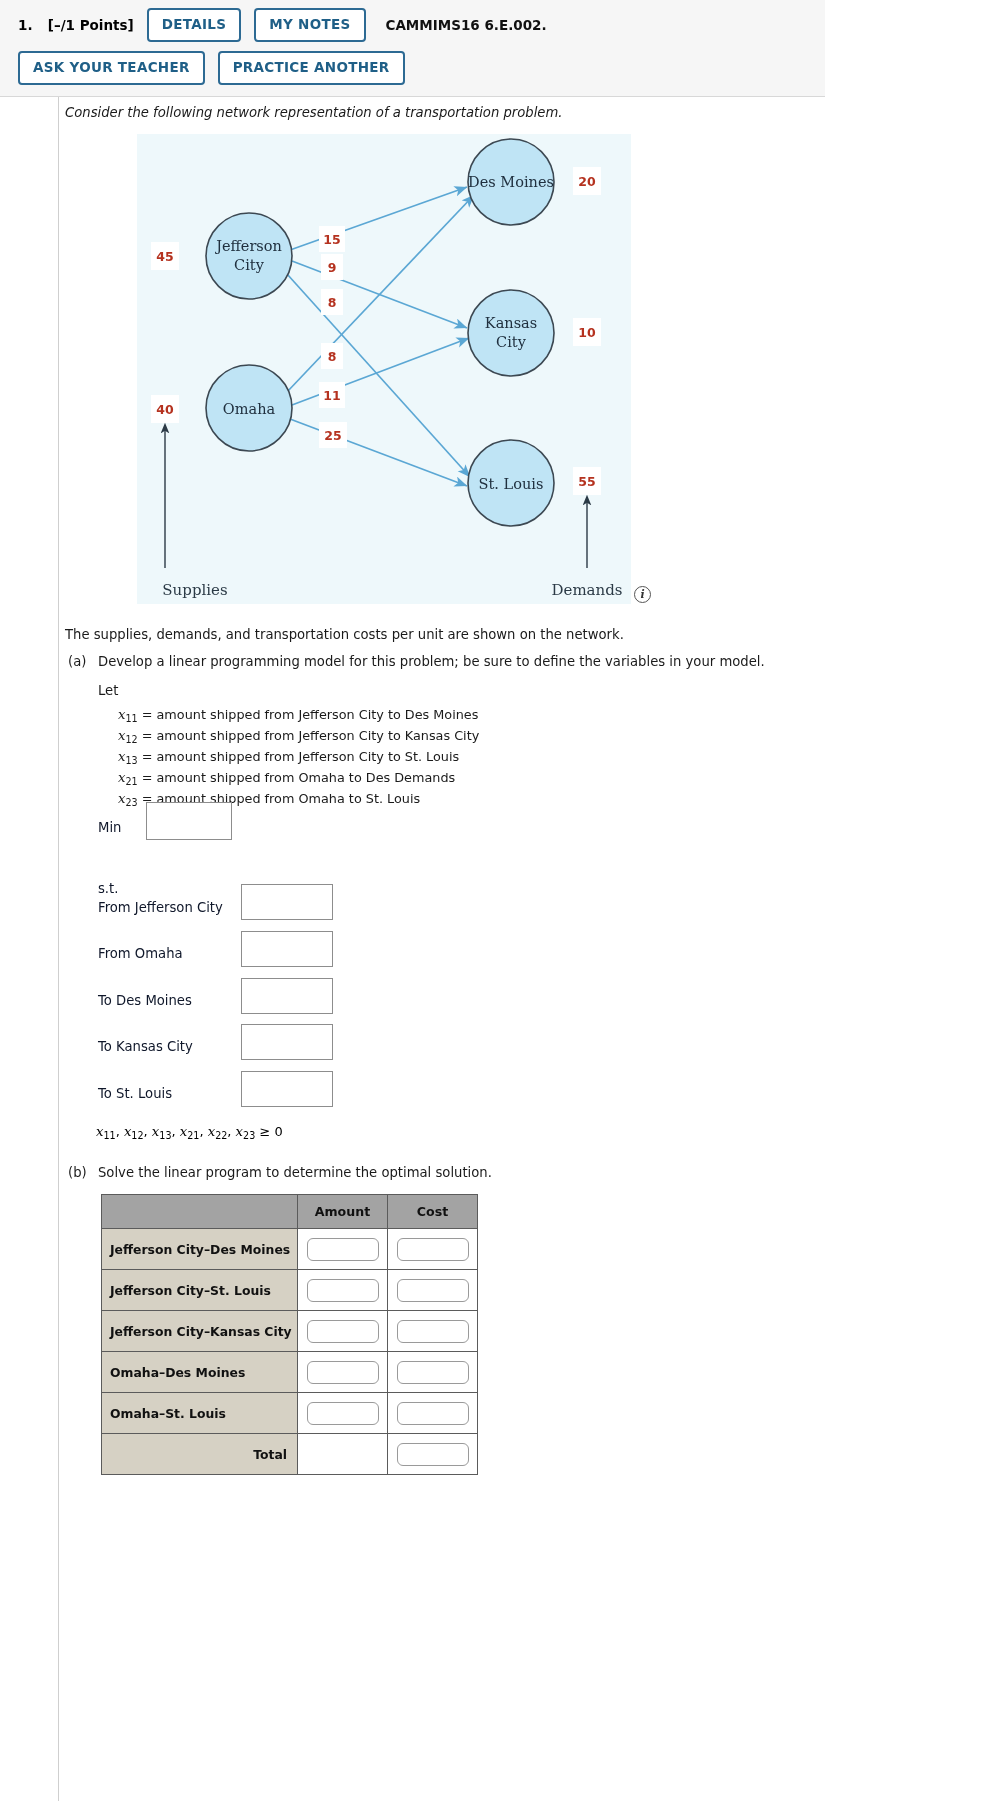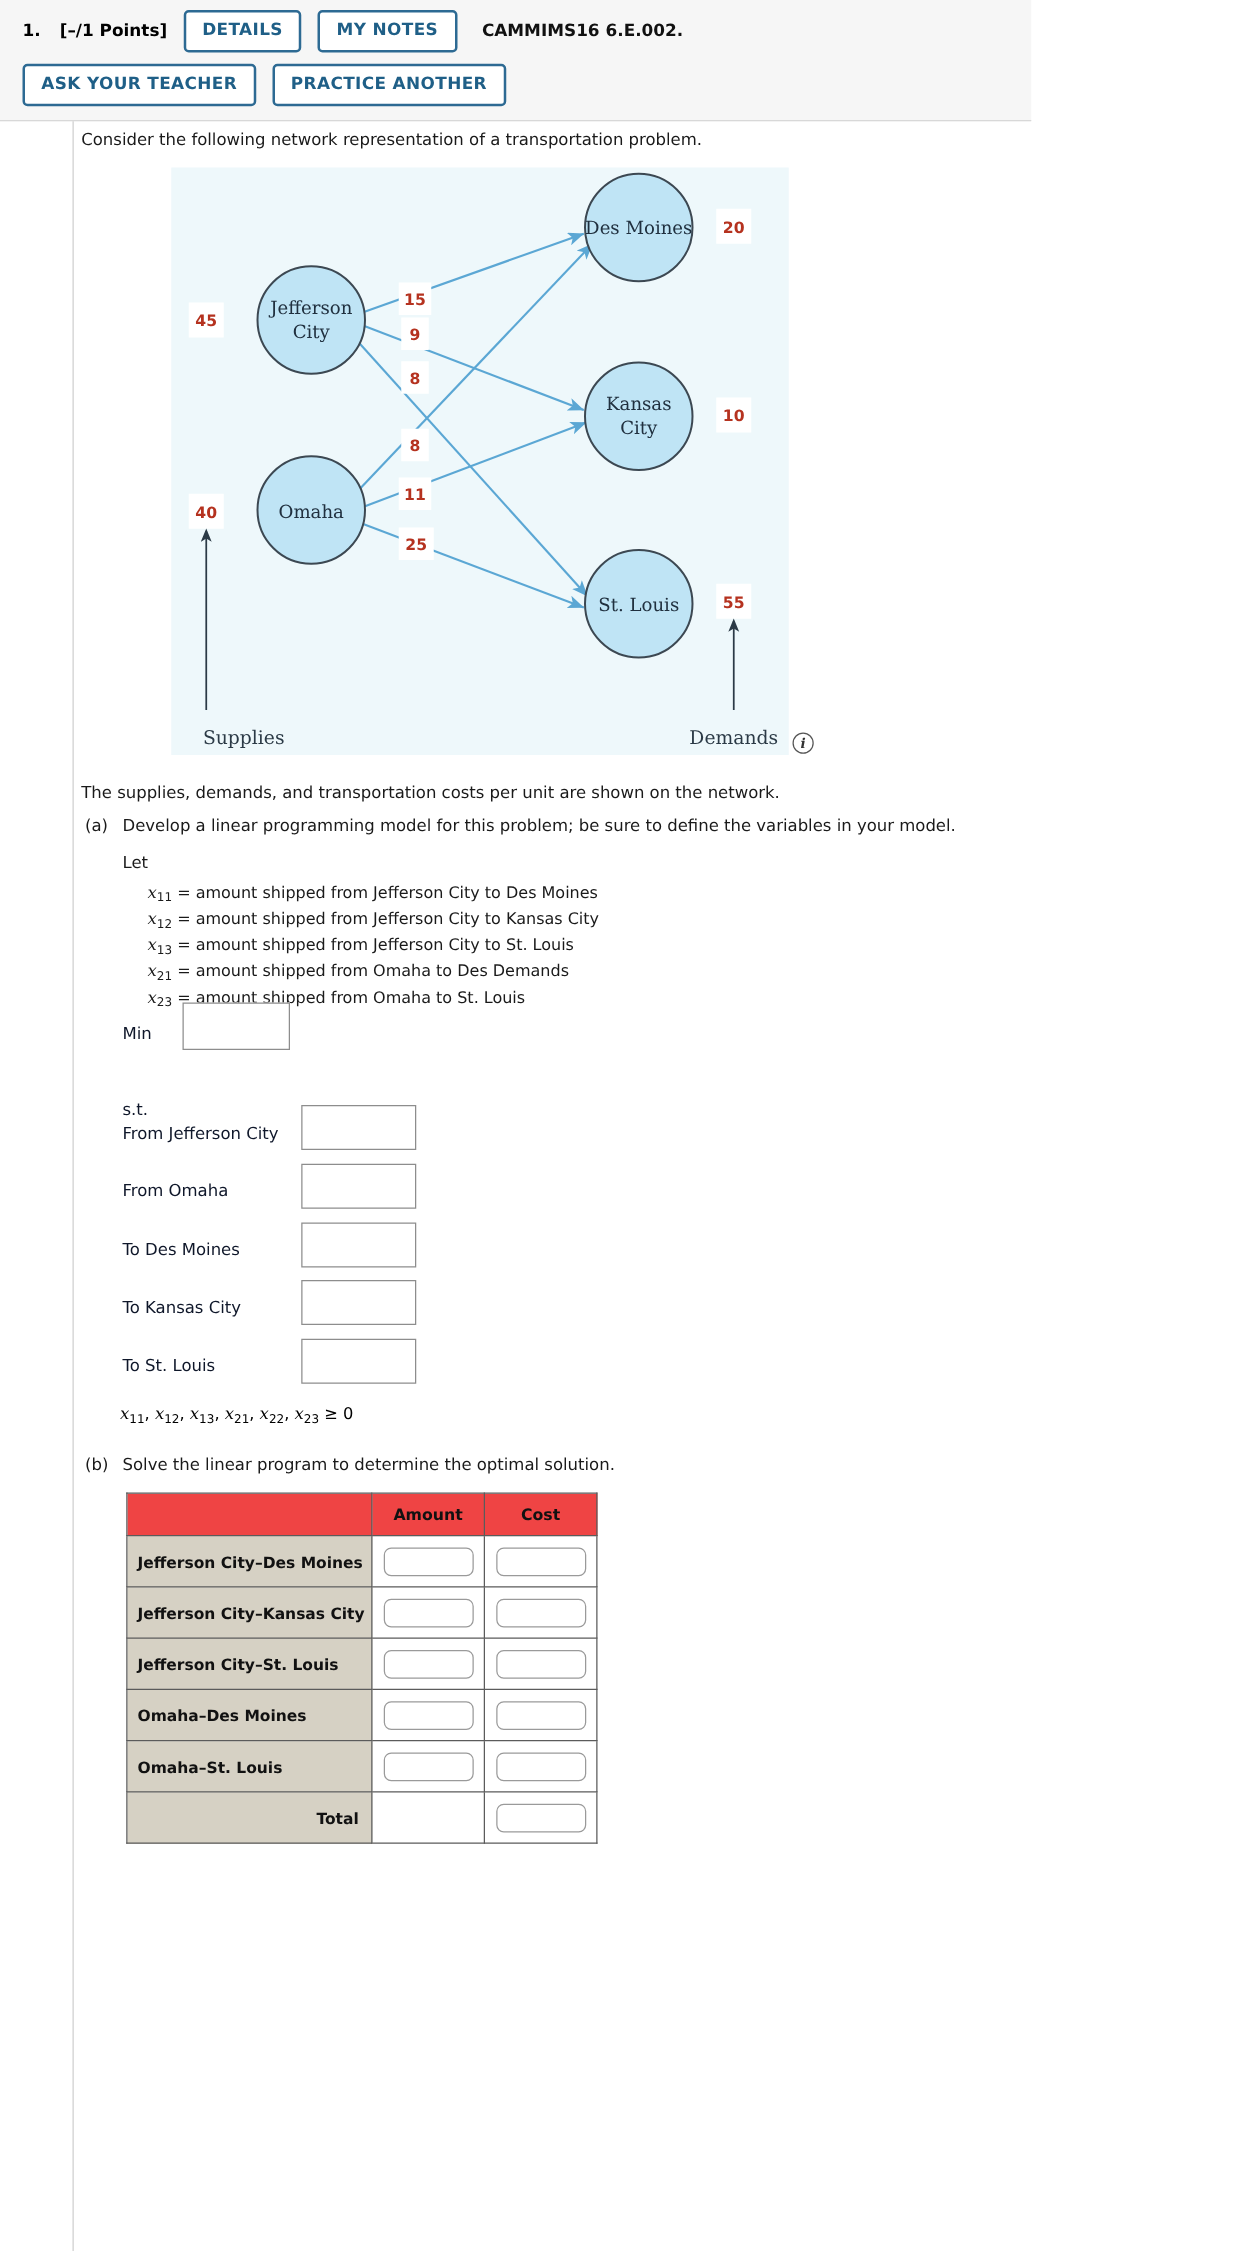--- a/index.html
+++ b/index.html
@@ -66,21 +66,21 @@
     left: 58px; top: 97px;
     width: 1px; height: 1704px;
     background: #cfcfcf;
   }
 
   
   #content { position: absolute; left: 0; top: 97px; width: 993px; }
 
   .ptext { font-size: 13.2px; color:#1a1a1a; line-height: 1.45; }
 
-  #intro { position:absolute; left: 65px; top: 6px; }
+  #intro { position:absolute; left: 65px; top: 6px; font-style: italic; }
   #afterfig { position:absolute; left: 65px; top: 528px; }
 
   
   #figure {
     position: absolute;
     left: 137px; top: 37px;
     width: 494px; height: 470px;
     background: #eef8fb;
   }
   #figsvg { position:absolute; left:0; top:0; }
@@ -143,21 +143,21 @@
     border-collapse: collapse;
     border: 1px solid #5b5b5b;
     background:#fff;
   }
   #btable th, #btable td {
     border: 1px solid #5b5b5b;
     padding: 0;
     margin: 0;
   }
   #btable th {
-    background: #ef4444;
+    background: #a3a3a3;
     font-size: 12.6px;
     font-weight: bold;
     color:#111;
     height: 34px;
     text-align: center;
   }
   #btable th.corner { width: 196px; }
   #btable th.amt, #btable th.cst { width: 90px; }
   #btable td.rowlabel {
     background: #d6d1c4;
@@ -371,28 +371,28 @@
     </thead>
     <tbody>
       <tr>
         <td class="rowlabel">Jefferson City–Des Moines</td>
         <td class="cell">
           <input class="tinput" type="text" value="" style=""></td>
         <td class="cell">
           <input class="tinput" type="text" value="" style=""></td>
       </tr>
       <tr>
+        <td class="rowlabel">Jefferson City–St. Louis</td>
+        <td class="cell">
+          <input class="tinput" type="text" value="" style=""></td>
+        <td class="cell">
+          <input class="tinput" type="text" value="" style=""></td>
+      </tr>
+      <tr>
         <td class="rowlabel">Jefferson City–Kansas City</td>
-        <td class="cell">
-          <input class="tinput" type="text" value="" style=""></td>
-        <td class="cell">
-          <input class="tinput" type="text" value="" style=""></td>
-      </tr>
-      <tr>
-        <td class="rowlabel">Jefferson City–St. Louis</td>
         <td class="cell">
           <input class="tinput" type="text" value="" style=""></td>
         <td class="cell">
           <input class="tinput" type="text" value="" style=""></td>
       </tr>
       <tr>
         <td class="rowlabel">Omaha–Des Moines</td>
         <td class="cell">
           <input class="tinput" type="text" value="" style=""></td>
         <td class="cell">

